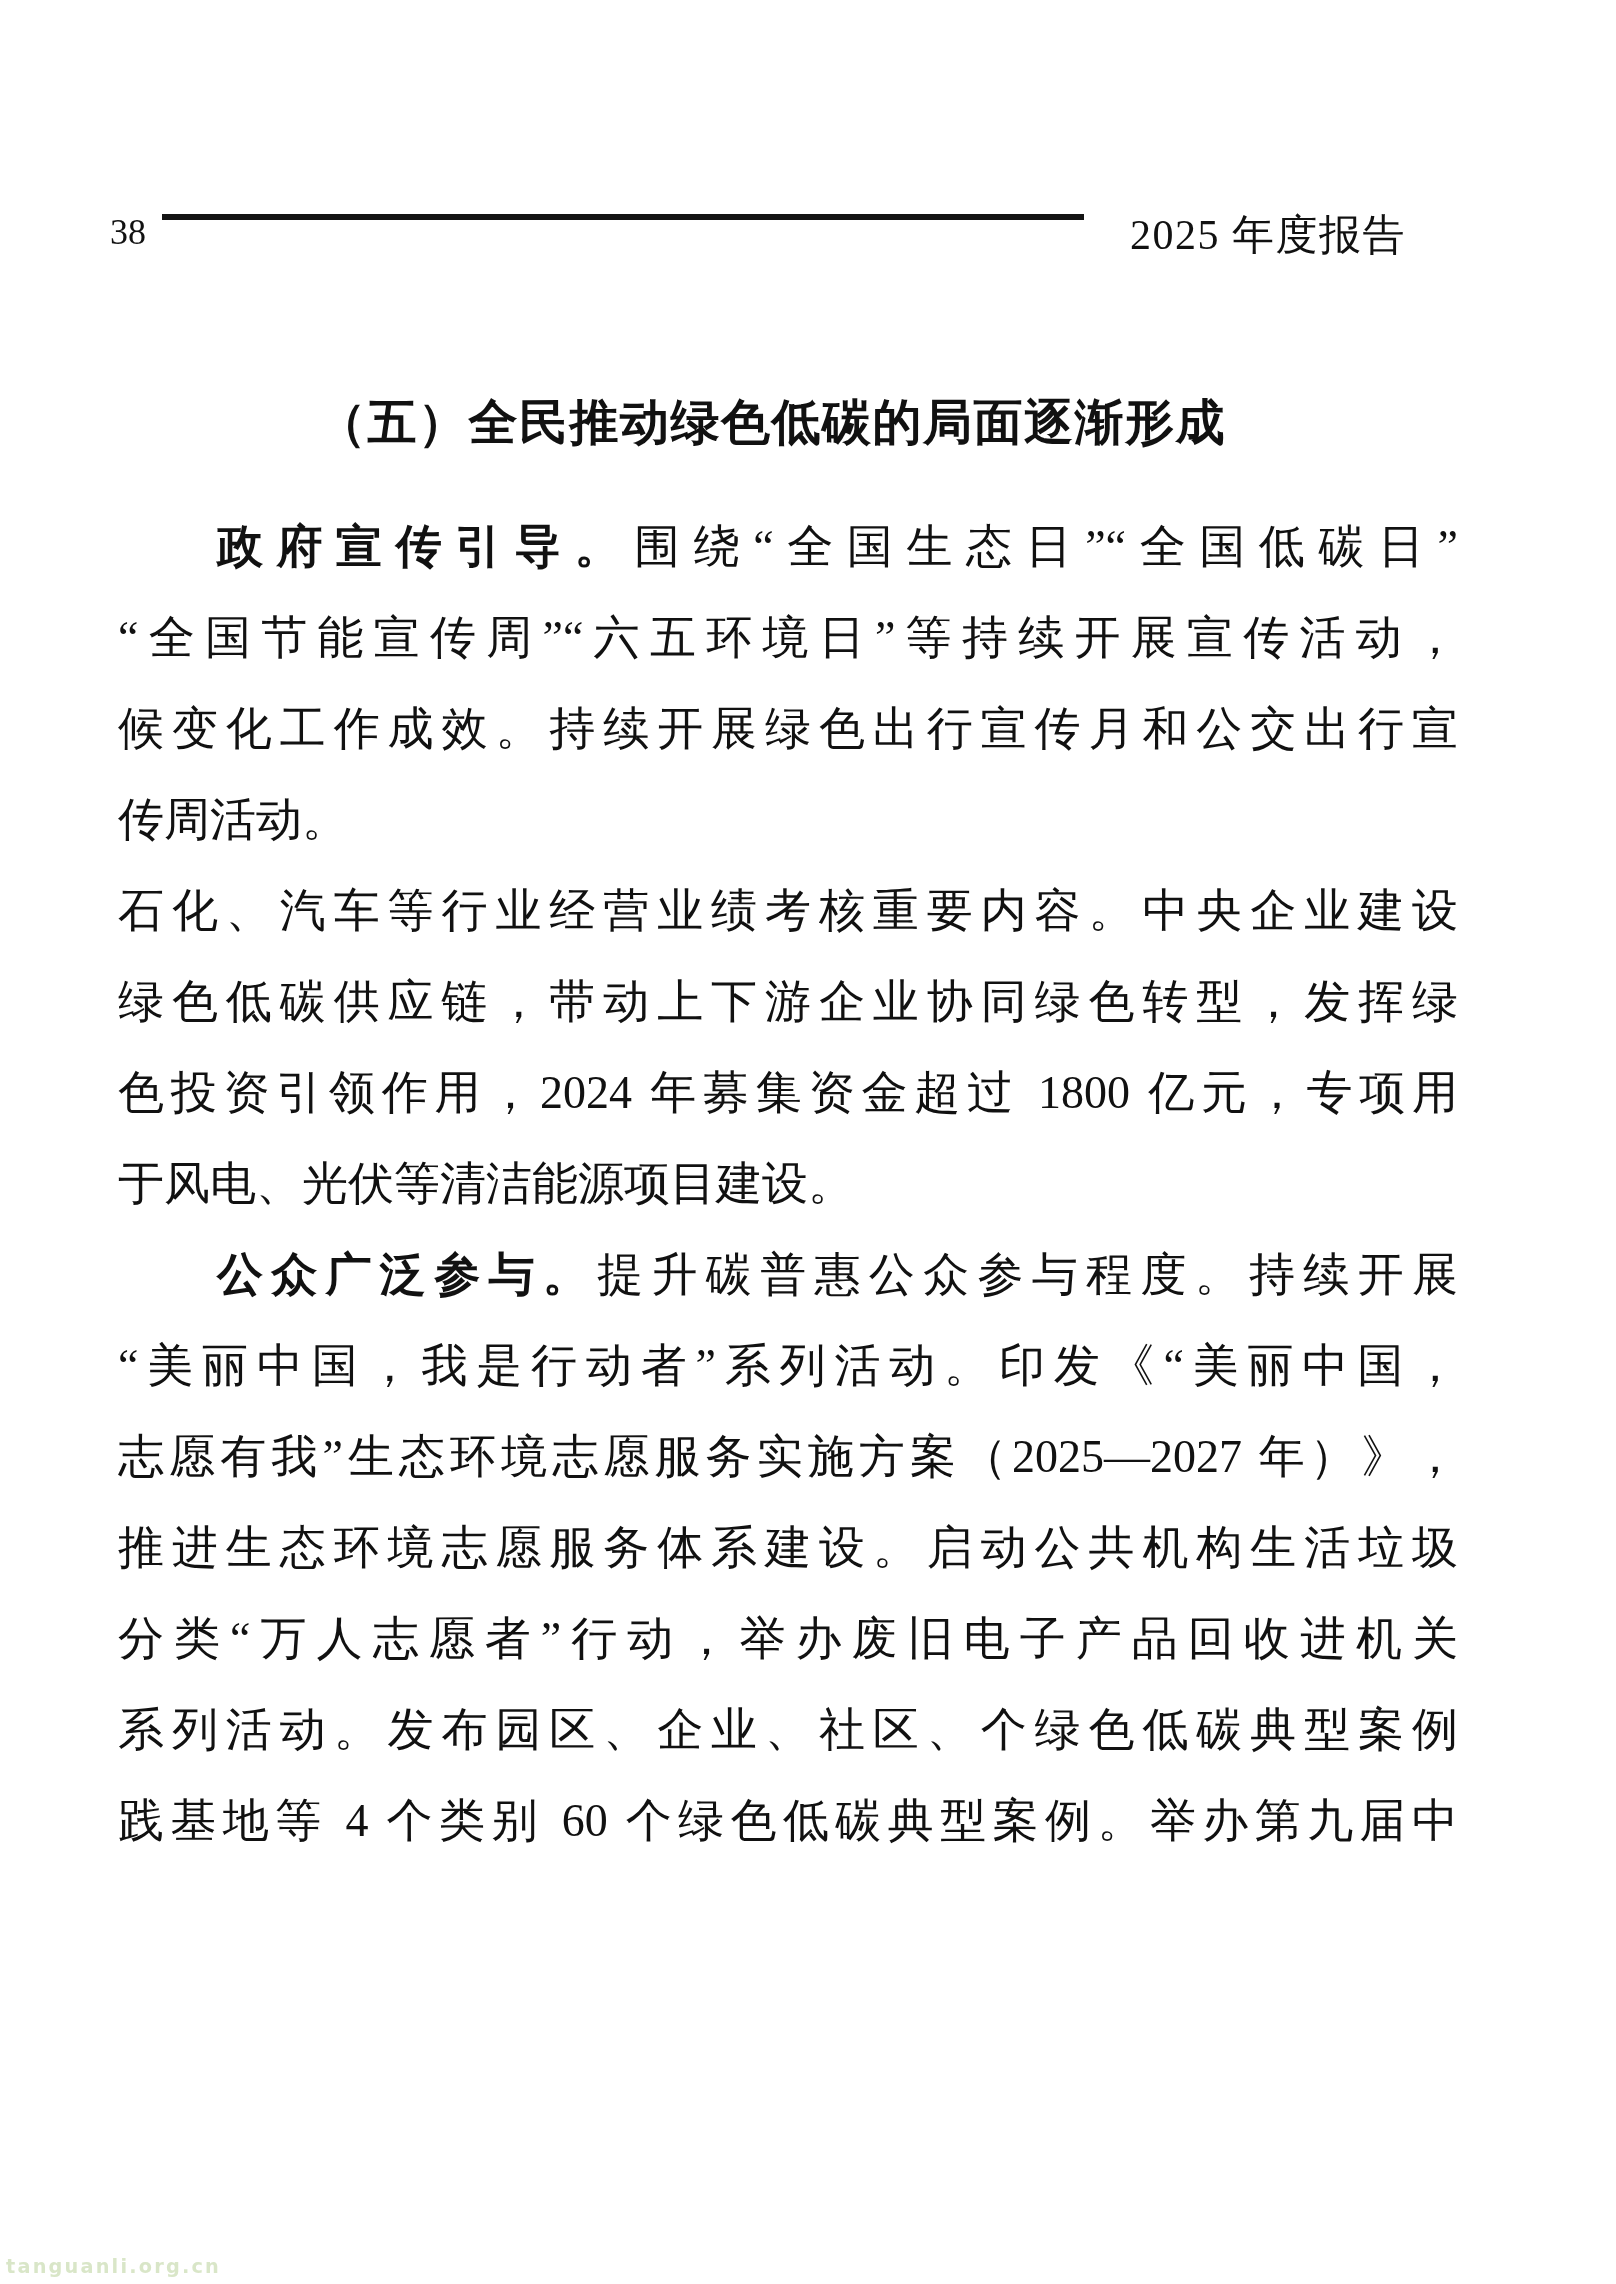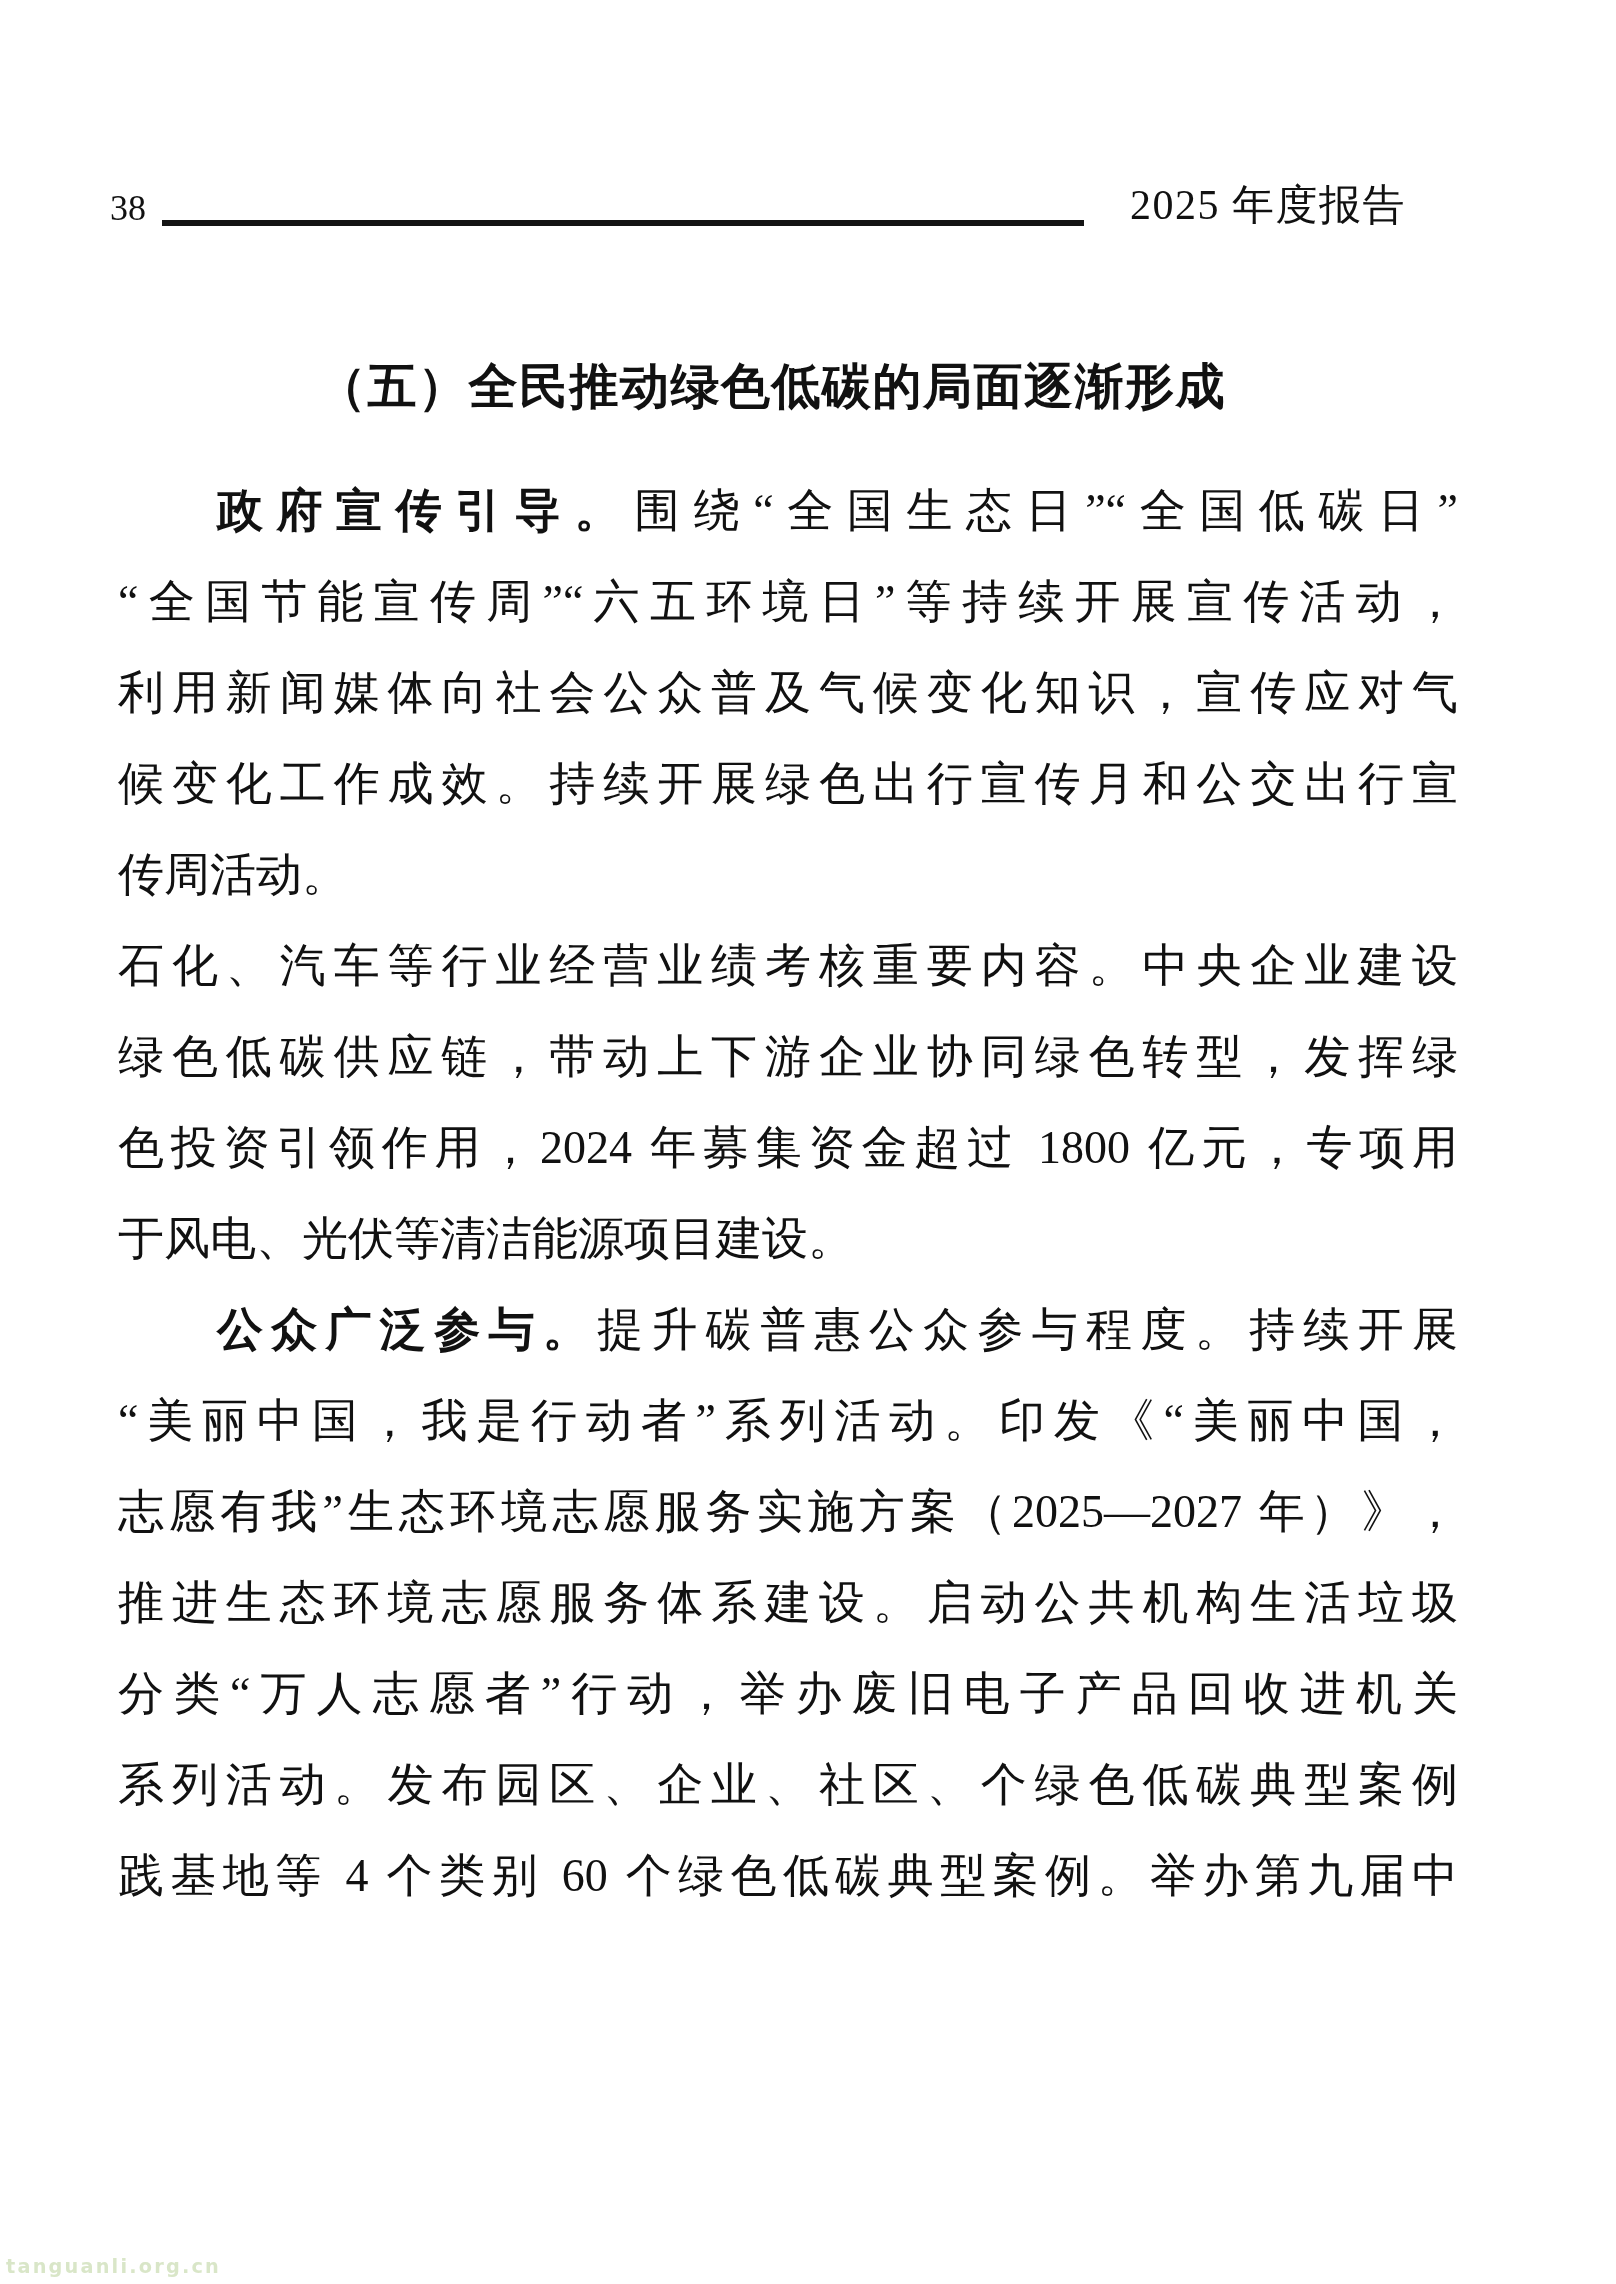--- a/index.html
+++ b/index.html
@@ -15,22 +15,23 @@
   .page {
     box-sizing: border-box;
     width: 1617px;
     height: 2284px;
     padding: 178px 159px 0 110px;
     position: relative;
   }
   
   .header {
     display: flex;
-    align-items: flex-end;
+    align-items: flex-start;
     height: 48px;
+    margin-top: 36px;
   }
   .page-number {
     font-size: 36px;
     line-height: 1;
     flex: 0 0 auto;
   }
   .header-rule {
     flex: 1 1 auto;
     height: 6px;
     background: #141414;
@@ -98,21 +99,20 @@
     <span class="report-title">2025 年度报告</span>
   </div>
 
   <div class="section-title">（五）全民推动绿色低碳的局面逐渐形成</div>
 
   <div class="body-text">
 
     <div class="para">
       <div class="line first"><b class="lead">政府宣传引导。</b><span>围绕“全国生态日”“全国低碳日”</span></div>
       <div class="line">“全国节能宣传周”“六五环境日”等持续开展宣传活动，</div>
-      <div class="line">利用新闻媒体向社会公众普及气候变化知识，宣传应对气</div>
       <div class="line">候变化工作成效。持续开展绿色出行宣传月和公交出行宣</div>
       <div class="line no-stretch">传周活动。</div>
     </div>
 
     <div class="para">
       <div class="line">石化、汽车等行业经营业绩考核重要内容。中央企业建设</div>
       <div class="line">绿色低碳供应链，带动上下游企业协同绿色转型，发挥绿</div>
       <div class="line">色投资引领作用，2024 年募集资金超过 1800 亿元，专项用</div>
       <div class="line no-stretch">于风电、光伏等清洁能源项目建设。</div>
     </div>

